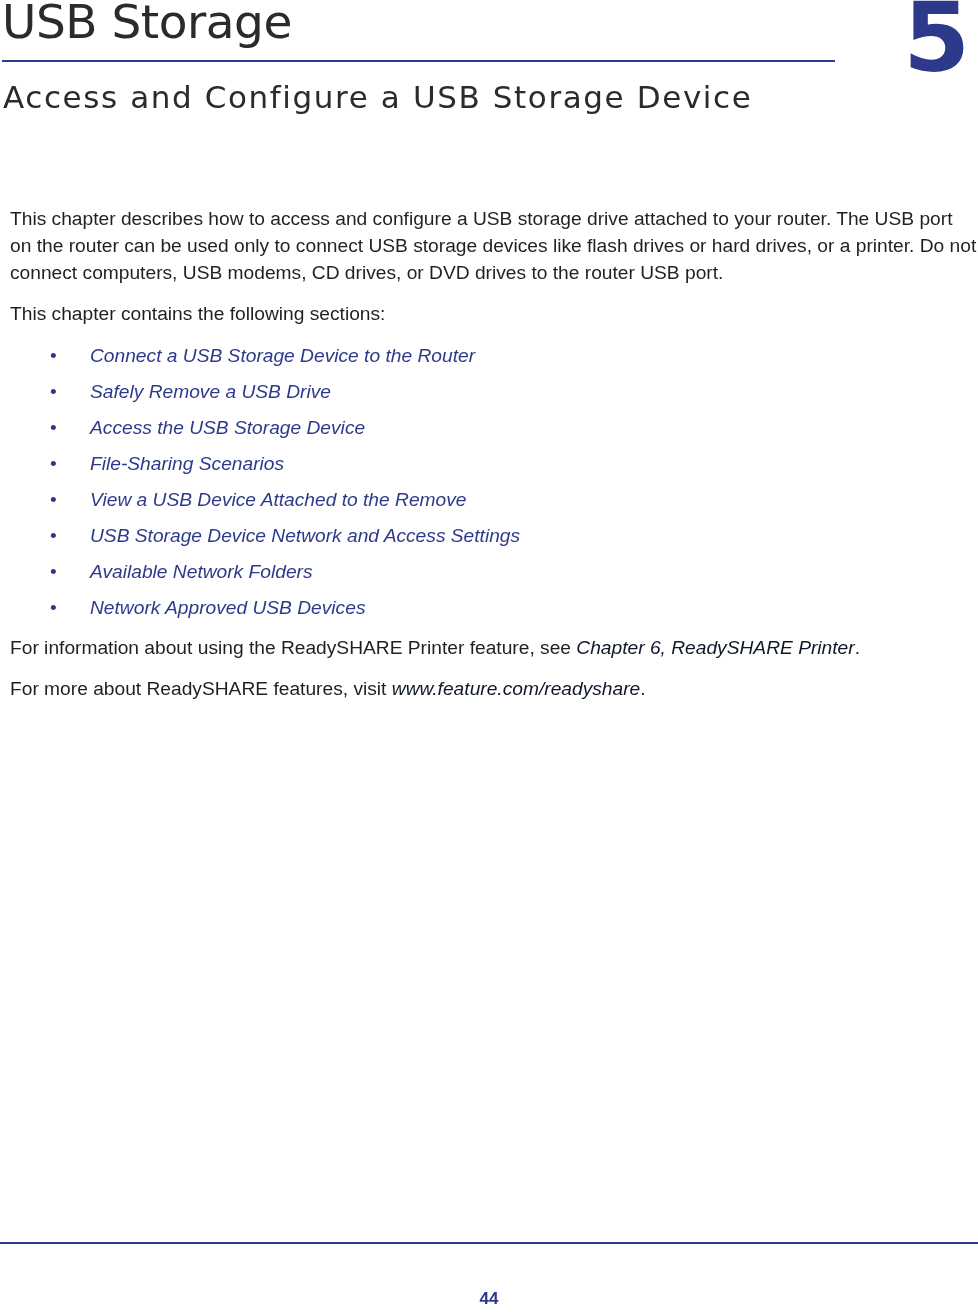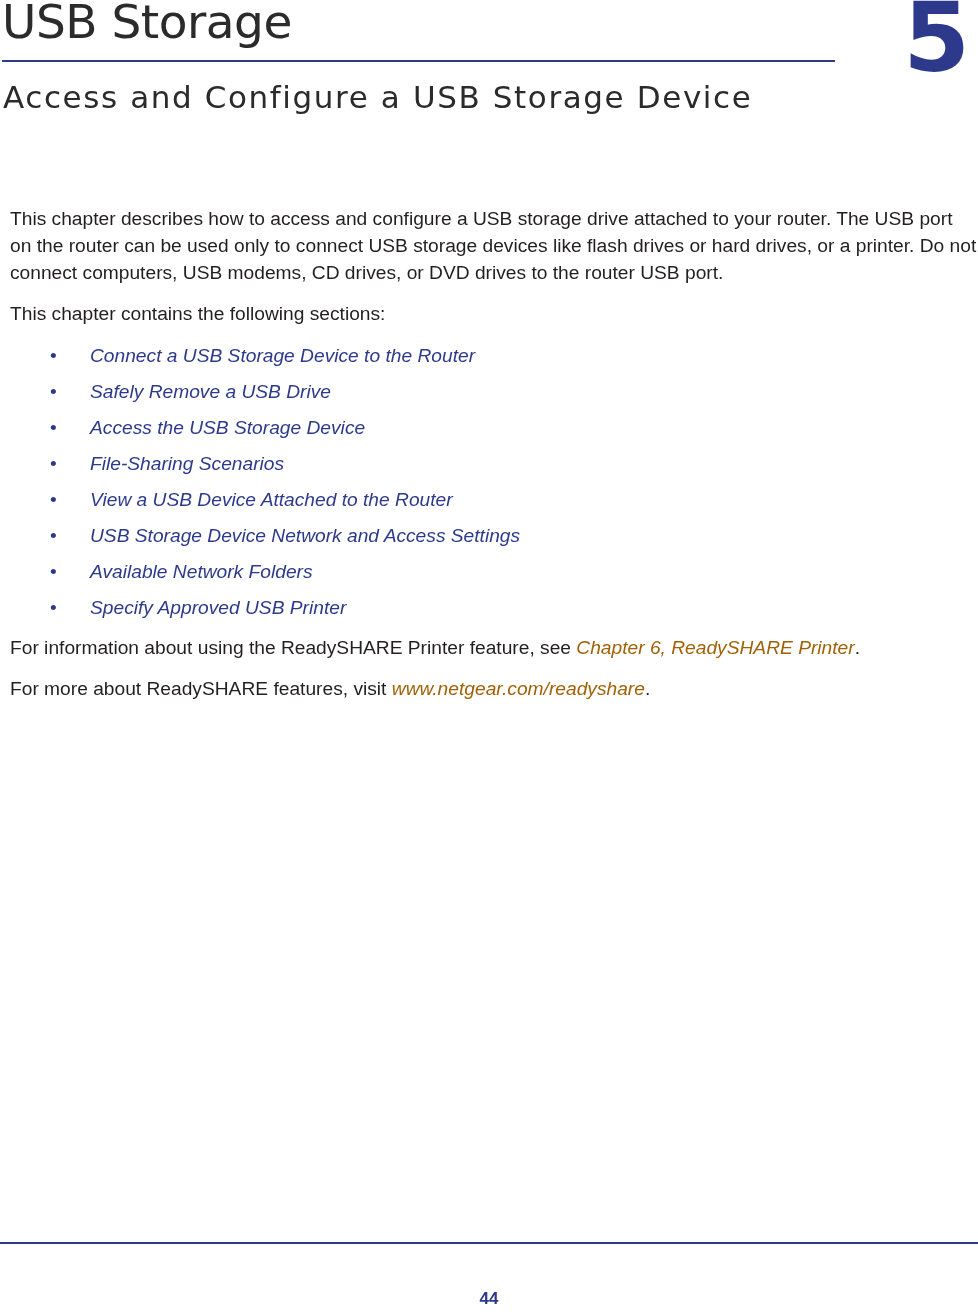--- a/index.html
+++ b/index.html
@@ -93,21 +93,21 @@
     line-height: 27px;
     color: #231f20;
     font-family: "Liberation Sans", sans-serif;
     text-align: left;
   }
 
   p.para.tight {
   }
 
   .xref {
-    color: #a16207;
+    color: #0f172a;
     font-style: italic;
   }
 
   
   ul.section-list {
     list-style: none;
     margin: 4px 0 12px 0;
     padding: 0;
   }
 
@@ -194,38 +194,38 @@
       <li>
         <span class="bullet">•</span>
         <span class="li-text">Access the USB Storage Device</span>
       </li>
       <li>
         <span class="bullet">•</span>
         <span class="li-text">File-Sharing Scenarios</span>
       </li>
       <li>
         <span class="bullet">•</span>
-        <span class="li-text">View a USB Device Attached to the Router</span>
+        <span class="li-text">View a USB Device Attached to the Remove</span>
       </li>
       <li>
         <span class="bullet">•</span>
         <span class="li-text">USB Storage Device Network and Access Settings</span>
       </li>
       <li>
         <span class="bullet">•</span>
         <span class="li-text">Available Network Folders</span>
       </li>
       <li>
         <span class="bullet">•</span>
-        <span class="li-text">Specify Approved USB Printer</span>
+        <span class="li-text">Network Approved USB Devices</span>
       </li>
     </ul>
 
     <p class="para"><span>For information about using the ReadySHARE Printer feature, see </span><span class="xref">Chapter 6, ReadySHARE Printer</span><span>.</span></p>
 
-    <p class="para"><span>For more about ReadySHARE features, visit </span><span class="xref">www.netgear.com/readyshare</span><span>.</span></p>
+    <p class="para"><span>For more about ReadySHARE features, visit </span><span class="xref">www.feature.com/readyshare</span><span>.</span></p>
 
   </div>
 
   <div class="footer-rule"></div>
   <div class="page-number">44</div>
 
 </div>
 
 </body></html>

